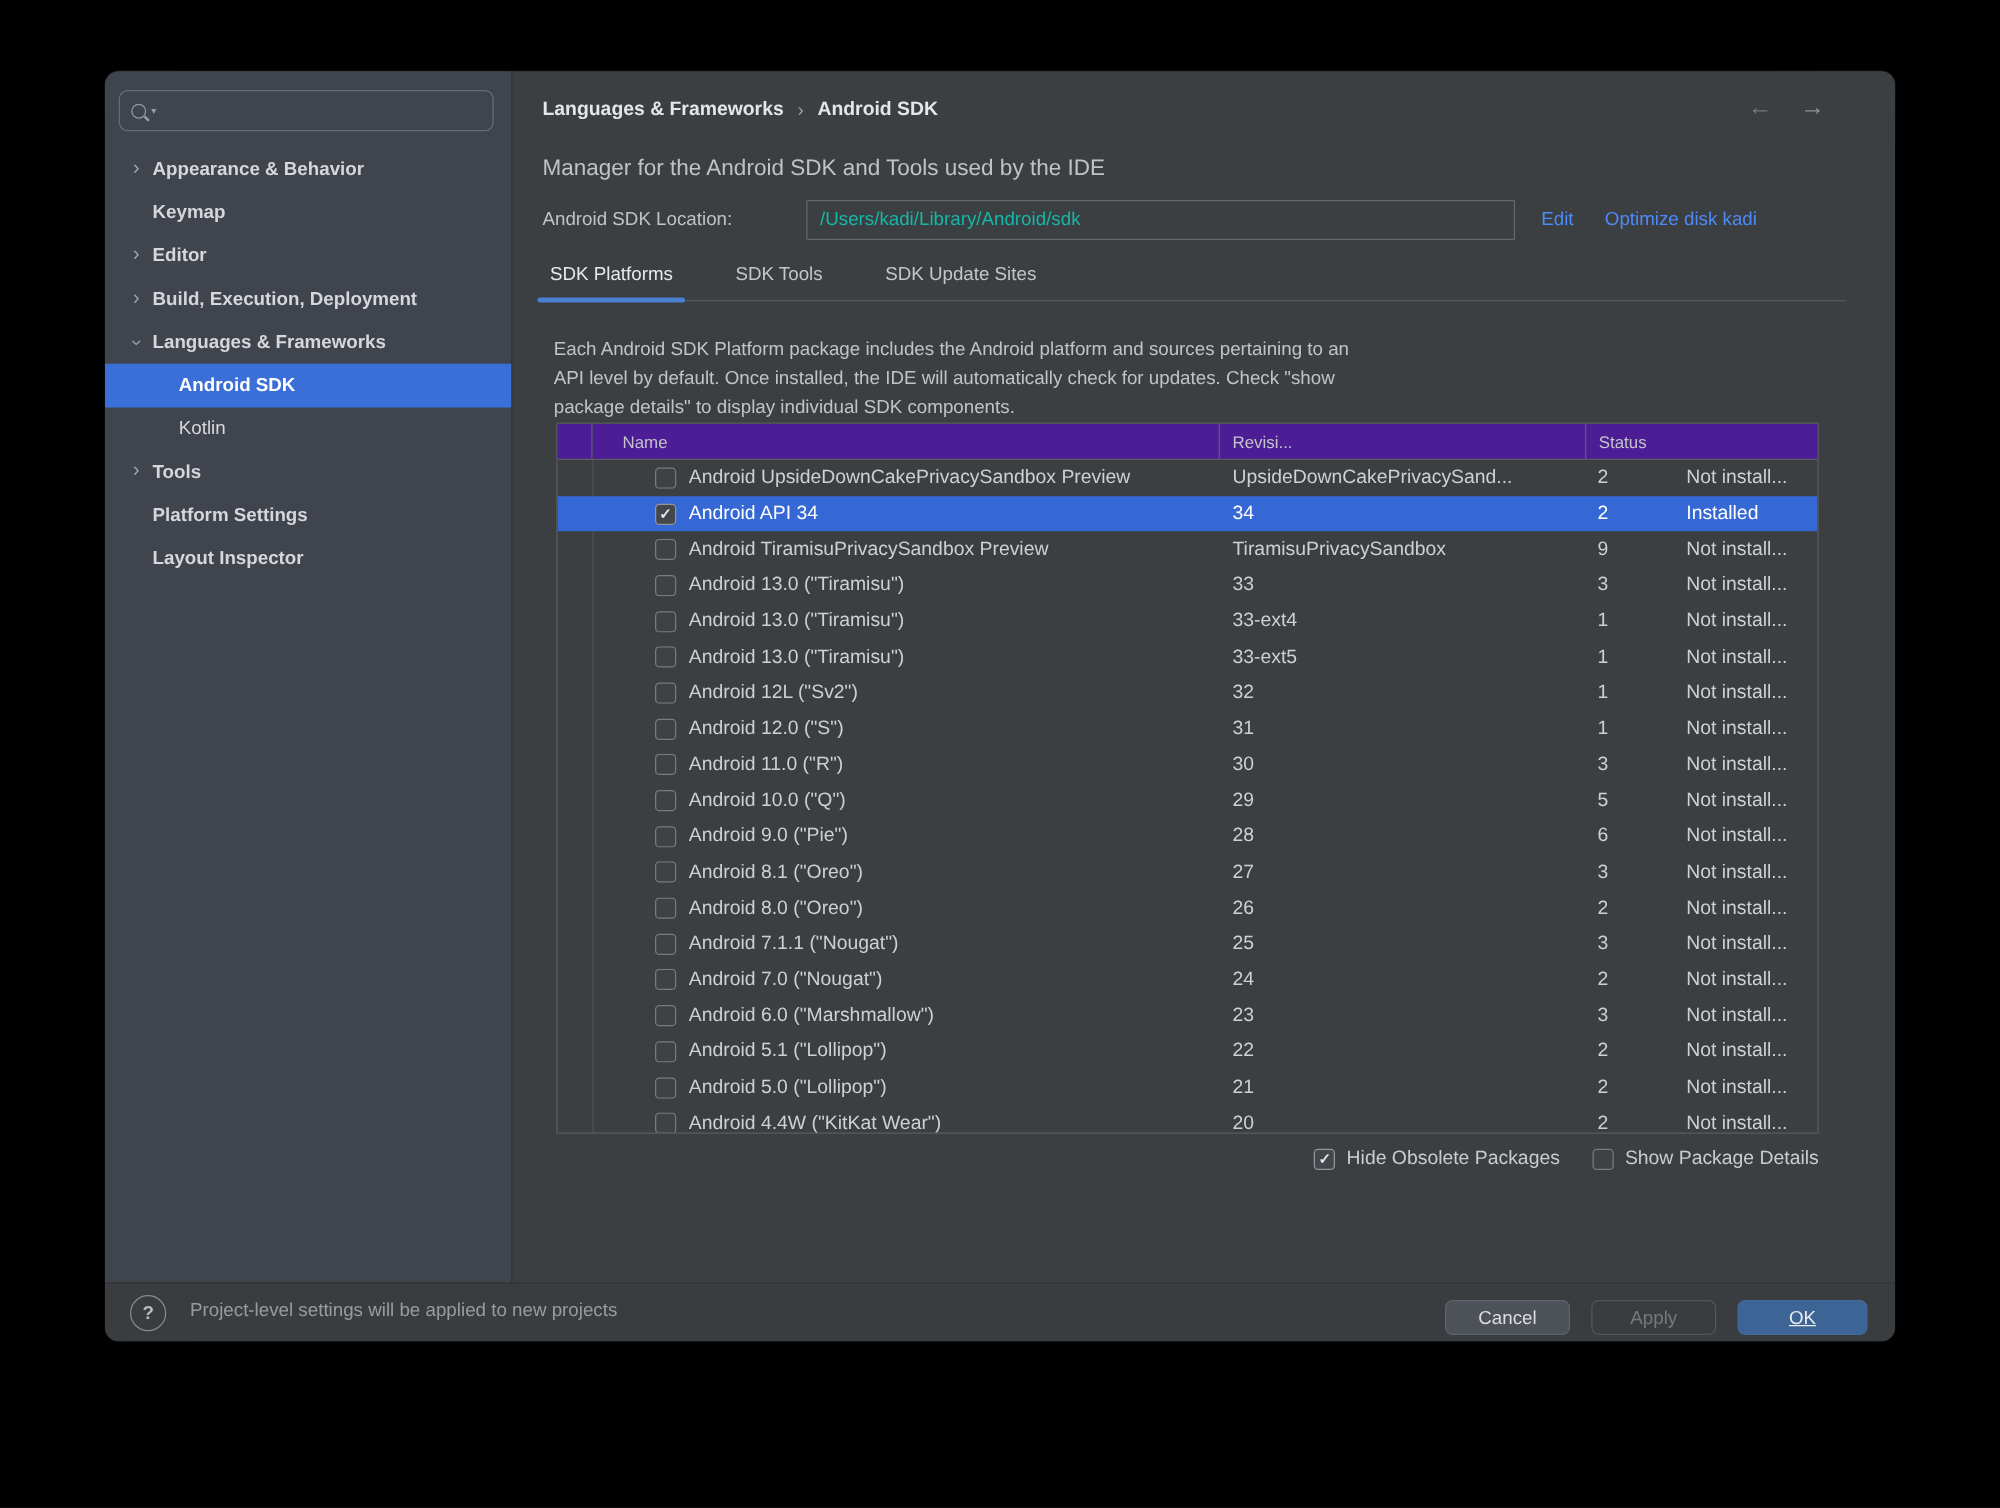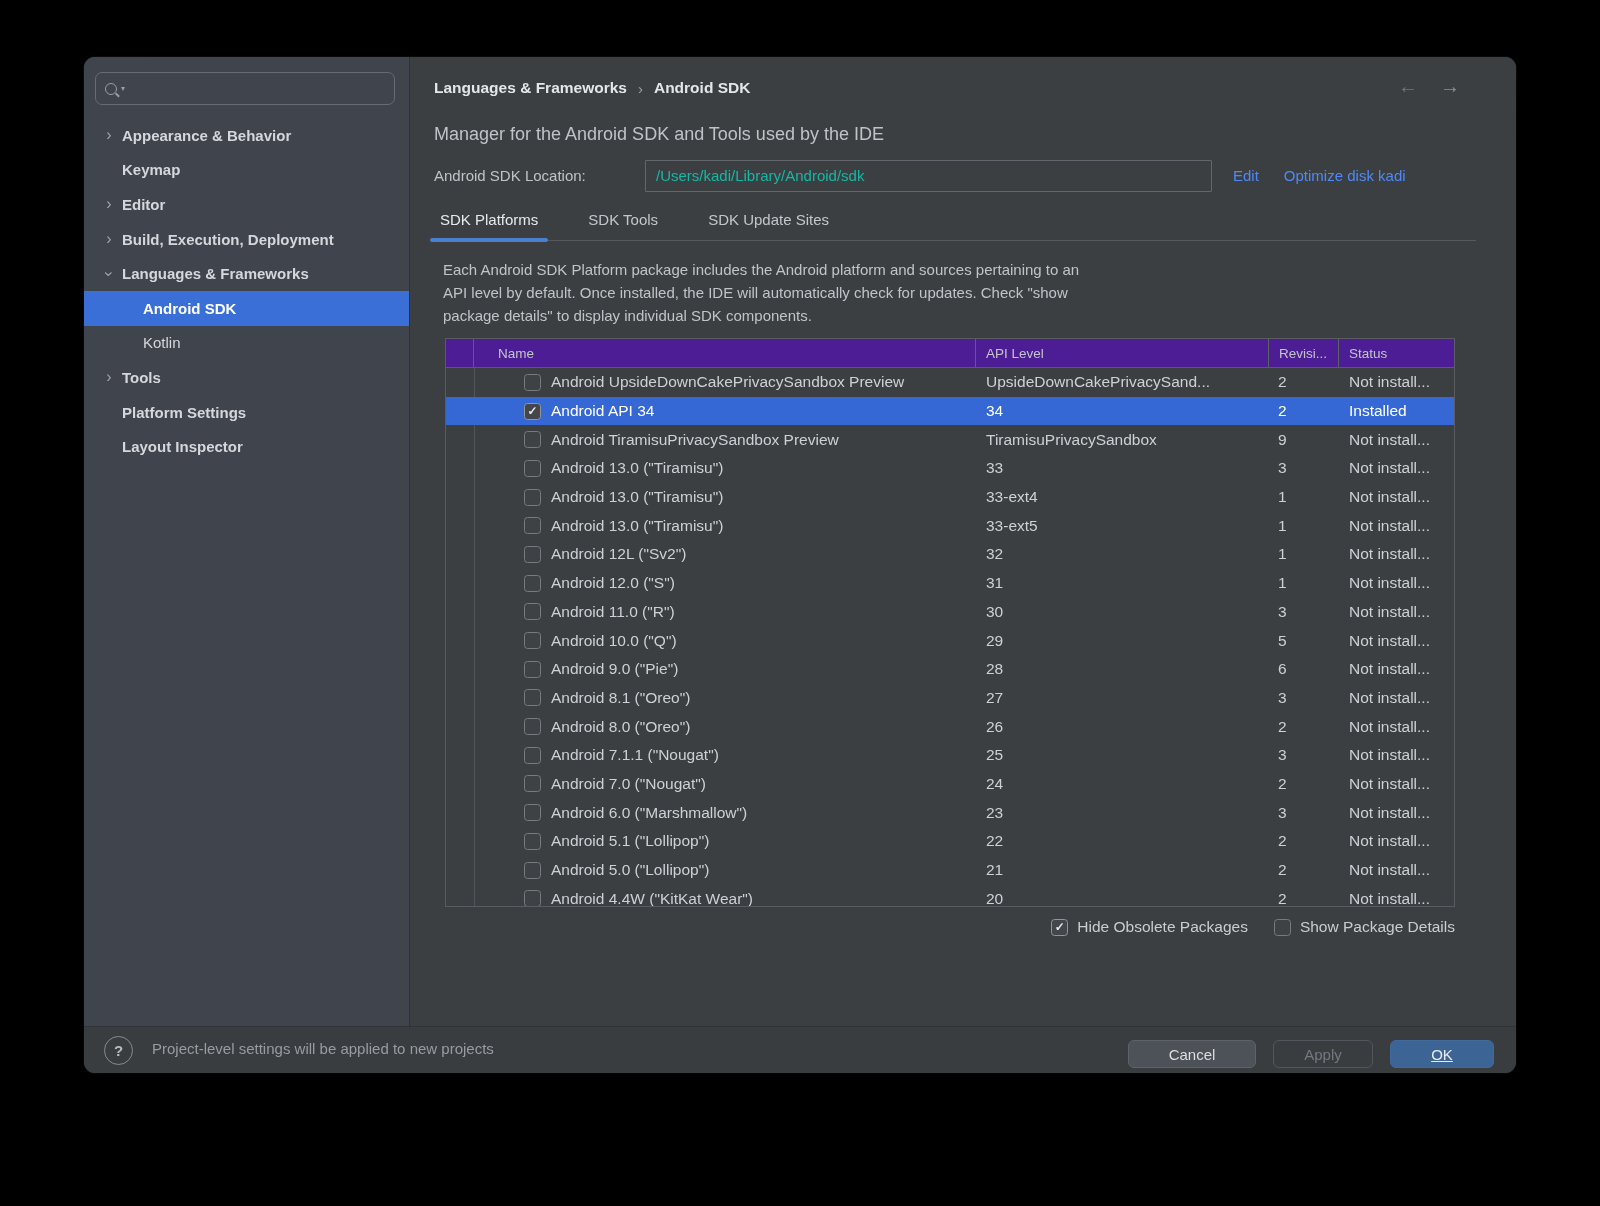--- a/index.html
+++ b/index.html
@@ -45,21 +45,21 @@
              color:#14b8a6;font-size:15px;padding:0 10px;border-radius:1px;outline:none;flex:none;
              font-family:"Liberation Sans",sans-serif;}
   .loc-links{display:flex;gap:25px;margin-left:21px;font-size:15px;white-space:nowrap;}
   .link{color:#4d8af6;cursor:pointer;}
   .tabs-row{position:absolute;left:24px;right:40px;top:145px;}
   .tabs{display:flex;gap:38px;border-bottom:1px solid #55585c;}
   .tab{position:relative;padding:9px 6px 12px;font-size:15px;color:#c3c6cb;cursor:default;}
   .tab.active{color:#e7e9ed;}
   .tab.active::after{content:"";position:absolute;left:-4px;right:-4px;bottom:-2px;height:4px;
                      background:#4a7fd1;border-radius:3px;}
-  .description{position:absolute;left:33px;top:201px;font-size:15px;color:#c0c3c8;line-height:23px;}
+  .description{position:absolute;left:33px;top:211px;font-size:15px;color:#c0c3c8;line-height:23px;}
   
   .tableWrap{position:absolute;left:35px;top:281px;width:1010px;height:569px;border:1px solid #595c60;
              box-sizing:border-box;overflow:hidden;}
   .thead{display:grid;grid-template-columns:28px 502px 293px 70px 1fr;height:29px;background:#4c1d95;
          border-bottom:1px solid #595c60;box-sizing:border-box;}
   .th{display:flex;align-items:center;font-size:13.5px;color:#c3c5ca;border-right:1px solid #5d6064;
       padding:0 10px;box-sizing:border-box;overflow:hidden;white-space:nowrap;}
   .th.name{padding-left:24px;}
   .th.last{border-right:none;}
   .tbody{position:relative;}
@@ -81,21 +81,21 @@
           font-size:15.5px;color:#caccd1;}
   .opt{display:flex;align-items:center;gap:9px;cursor:default;}
   
   .footer{flex:none;height:46px;background:#3a3d3f;border-top:1px solid #313437;position:relative;}
   .help{position:absolute;left:20px;top:9px;width:27px;height:27px;border:1.6px solid #878b91;border-radius:50%;
         color:#b9bcc1;display:flex;align-items:center;justify-content:center;font-size:15px;font-weight:700;}
   .hint{position:absolute;left:68px;top:13px;font-size:15px;color:#989ba1;}
   .buttons{position:absolute;right:22px;top:13px;display:flex;gap:17px;}
   .btn{height:28px;border-radius:6px;font-size:15px;display:flex;align-items:center;justify-content:center;
        box-sizing:border-box;cursor:default;}
-  .btn.cancel{width:128px;background:#4d5158;border:1px solid #5e626a;color:#dcdee2;}
+  .btn.cancel{width:100px;background:#4d5158;border:1px solid #5e626a;color:#dcdee2;}
   .btn.apply{width:100px;background:transparent;border:1px solid #53565c;color:#75787e;}
   .btn.ok{width:104px;background:#3c6595;border:1px solid #41699a;color:#e9ebee;text-decoration:underline;}
 </style>
 </head>
 <body>
 
 <div class="stage">
   <div class="window">
 
 
@@ -184,21 +184,20 @@
         <div class="description">
           <div>Each Android SDK Platform package includes the Android platform and sources pertaining to an</div>
           <div>API level by default. Once installed, the IDE will automatically check for updates. Check "show</div>
           <div>package details" to display individual SDK components.</div>
         </div>
 
         <div class="tableWrap">
           <div class="thead">
             <div class="th"></div>
             <div class="th name">Name</div>
-            <div class="th">API Level</div>
             <div class="th">Revisi...</div>
             <div class="th last">Status</div>
           </div>
           <div class="tbody">
             <div class="vline"></div>
           <div class="trow">
     <div class="c0"></div>
     <div class="cell-name">
       <span class="cb"></span>
       <span class="nm">Android UpsideDownCakePrivacySandbox Preview</span>

